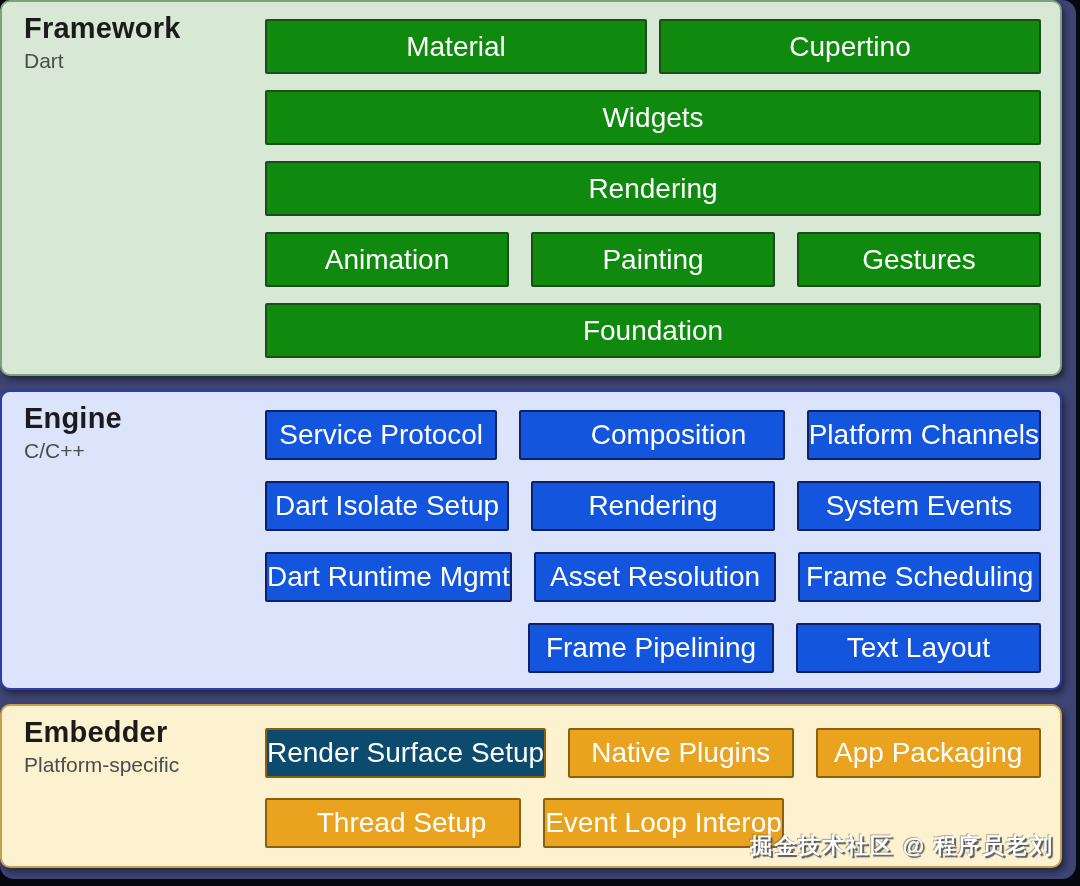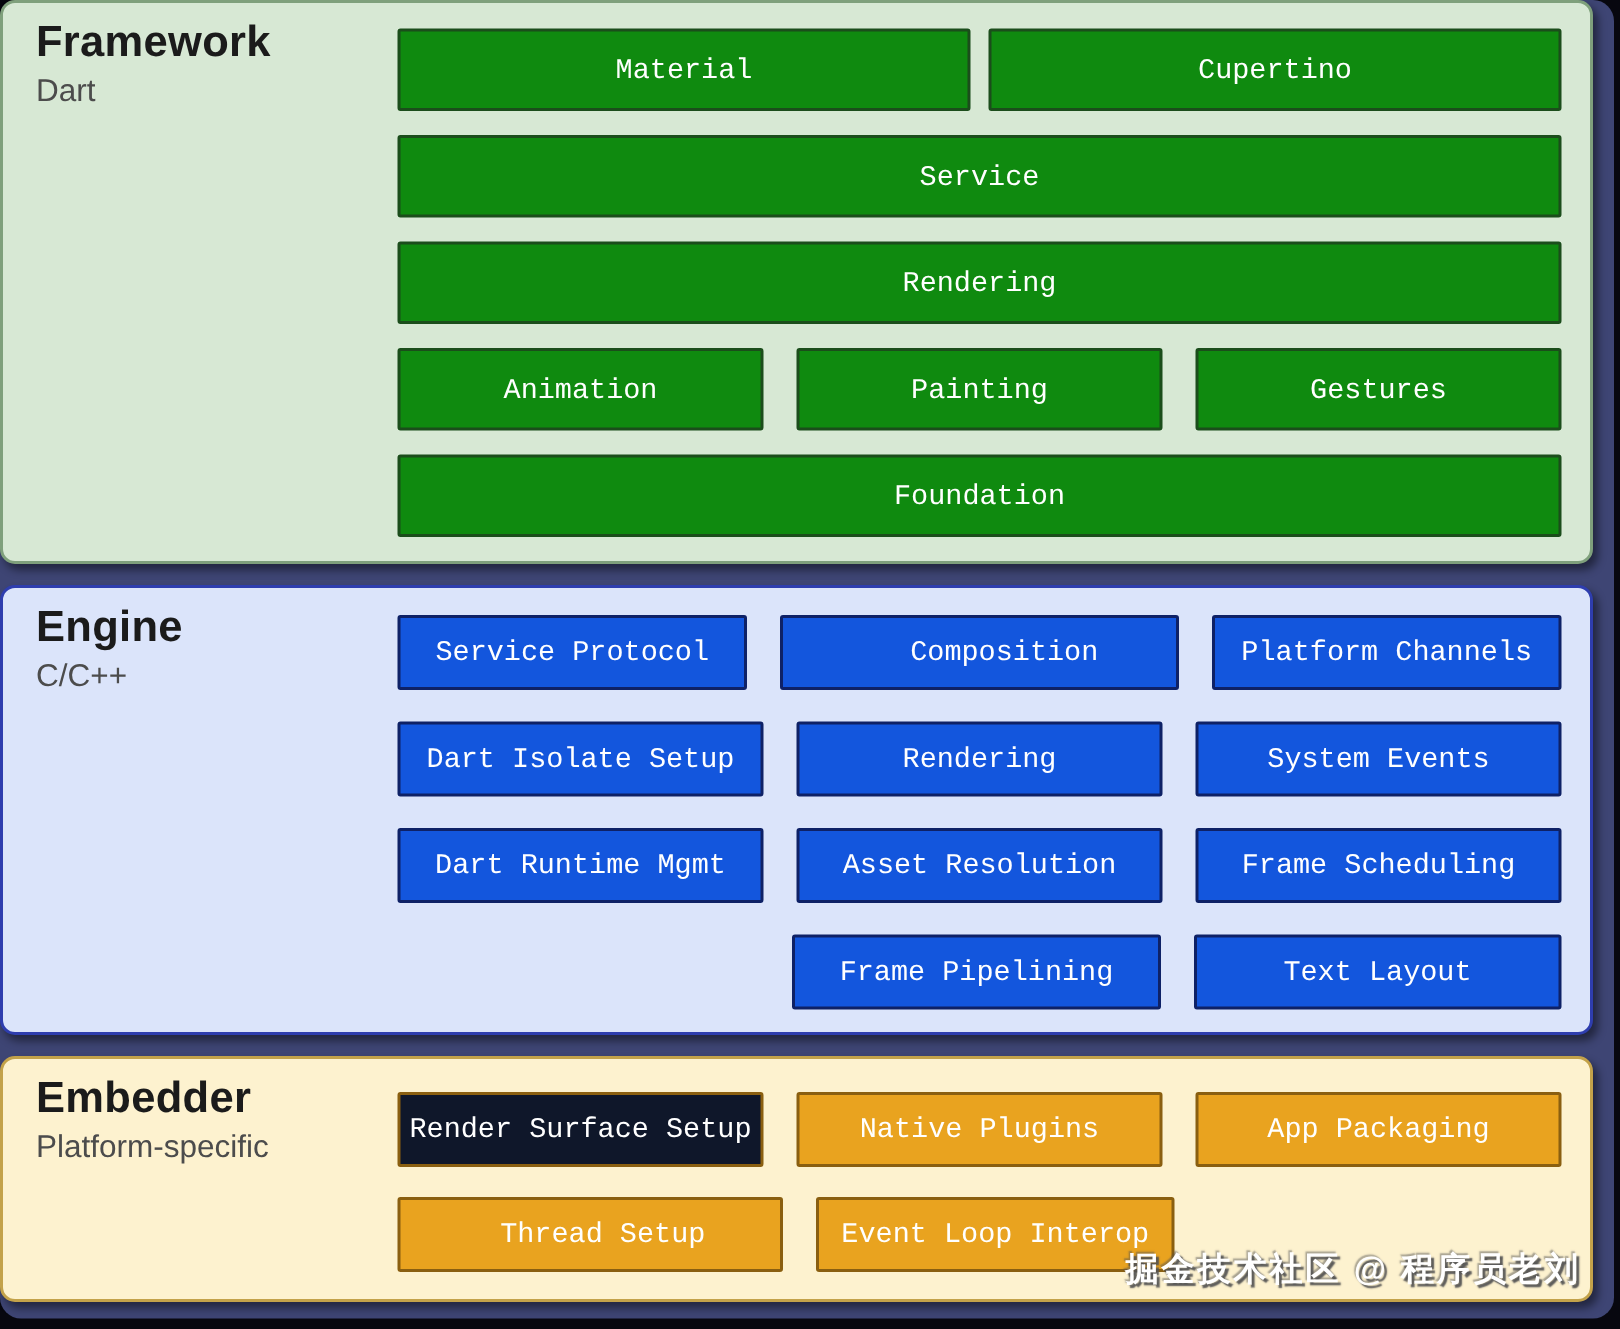--- a/index.html
+++ b/index.html
@@ -49,23 +49,22 @@
   .row { display: flex; }
   .row.cols-1 { gap: 0; }
   .row.cols-2 { gap: 12px; }
   .row.cols-3 { gap: 22px; }
   .block {
     flex: 1;
     box-sizing: border-box;
     border: 2px solid transparent;
     border-radius: 2px;
     display: flex; align-items: center; justify-content: center;
-    color: #ffffff; font-size: 19px;
+    color: #ffffff; font-size: 28px;
     white-space: nowrap;
-    font-family: Liberation Mono, monospace;
   }
   .panel-framework .block { height: 55px; }
   .panel-engine .block,
   .panel-embedder .block { height: 50px; }
   .block.placeholder { visibility: hidden; border: none; }
   .watermark {
     position: absolute; right: 26px; top: 831px;
     font-size: 22px; font-weight: bold; color: #ffffff;
     letter-spacing: 2px; z-index: 5;
     text-shadow: 2px 2px 1px rgba(82,82,82,0.95), -1px -1px 1px rgba(82,82,82,0.5);
@@ -82,21 +81,21 @@
     <div class="panel-header">
       <div class="panel-title">Framework</div>
       <div class="panel-subtitle">Dart</div>
     </div>
     <div class="rows">
         <div class="row cols-2">
           <div class="block" style="background: rgb(15, 138, 15); border-color: rgb(27, 77, 27);">Material</div>
           <div class="block" style="background: rgb(15, 138, 15); border-color: rgb(27, 77, 27);">Cupertino</div>
         </div>
         <div class="row cols-1">
-          <div class="block" style="background: rgb(15, 138, 15); border-color: rgb(27, 77, 27);">Service</div>
+          <div class="block" style="background: rgb(15, 138, 15); border-color: rgb(27, 77, 27);">Widgets</div>
         </div>
         <div class="row cols-1">
           <div class="block" style="background: rgb(15, 138, 15); border-color: rgb(27, 77, 27);">Rendering</div>
         </div>
         <div class="row cols-3">
           <div class="block" style="background: rgb(15, 138, 15); border-color: rgb(27, 77, 27);">Animation</div>
           <div class="block" style="background: rgb(15, 138, 15); border-color: rgb(27, 77, 27);">Painting</div>
           <div class="block" style="background: rgb(15, 138, 15); border-color: rgb(27, 77, 27);">Gestures</div>
         </div>
         <div class="row cols-1">
@@ -134,21 +133,21 @@
       </div>
   </div>
 
   <div class="panel panel-embedder" style="background: rgb(253, 242, 207); border-color: rgb(195, 162, 74);">
     <div class="panel-header">
       <div class="panel-title">Embedder</div>
       <div class="panel-subtitle">Platform-specific</div>
     </div>
     <div class="rows">
         <div class="row cols-3">
-          <div class="block" style="background: #0f172a; border-color: rgb(138, 95, 16);">Render Surface Setup</div>
+          <div class="block" style="background: #0c4a6e; border-color: rgb(138, 95, 16);">Render Surface Setup</div>
           <div class="block" style="background: rgb(233, 163, 31); border-color: rgb(138, 95, 16);">Native Plugins</div>
           <div class="block" style="background: rgb(233, 163, 31); border-color: rgb(138, 95, 16);">App Packaging</div>
         </div>
         <div class="row cols-3">
           <div class="block" style="background: rgb(233, 163, 31); border-color: rgb(138, 95, 16); padding-left: 17px;">Thread Setup</div>
           <div class="block" style="background: rgb(233, 163, 31); border-color: rgb(138, 95, 16);">Event Loop Interop</div>
           <div class="block placeholder"></div>
         </div>
       </div>
   </div>

